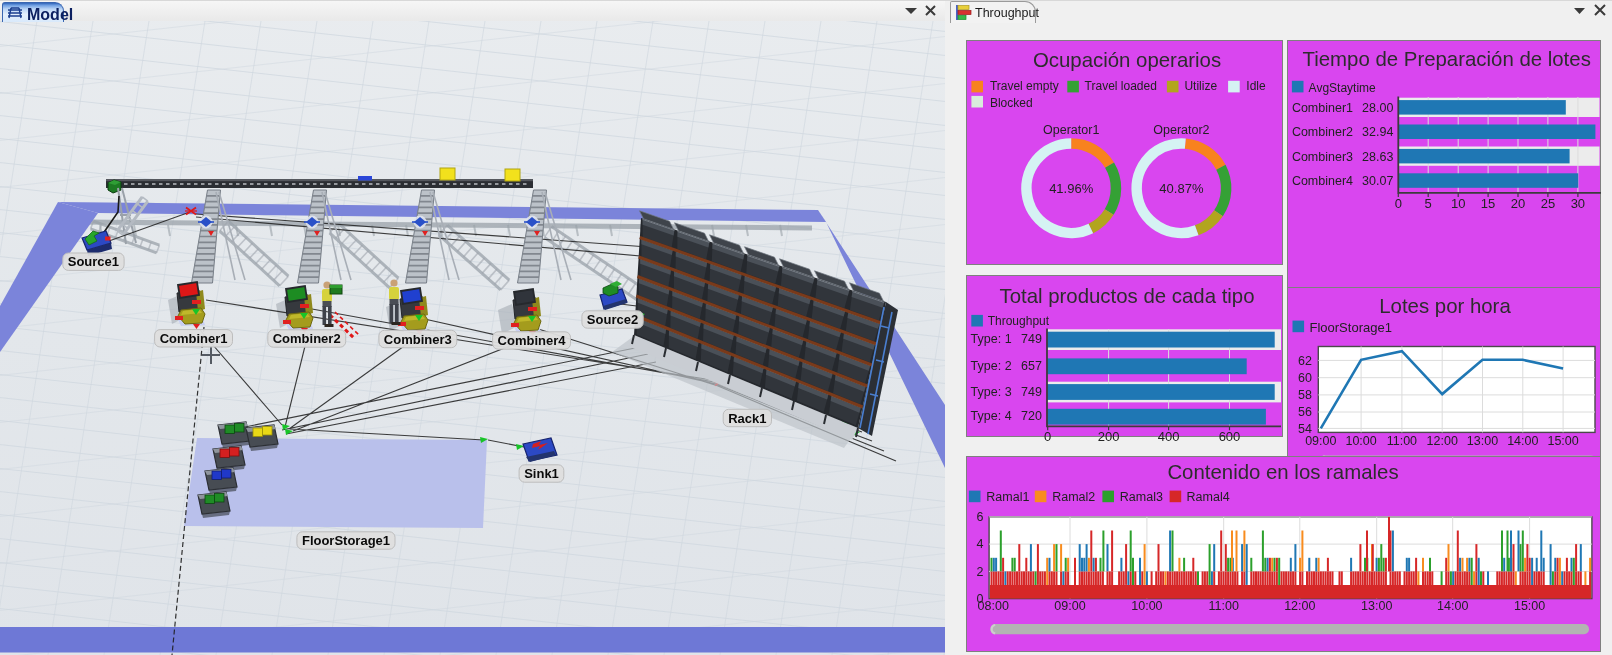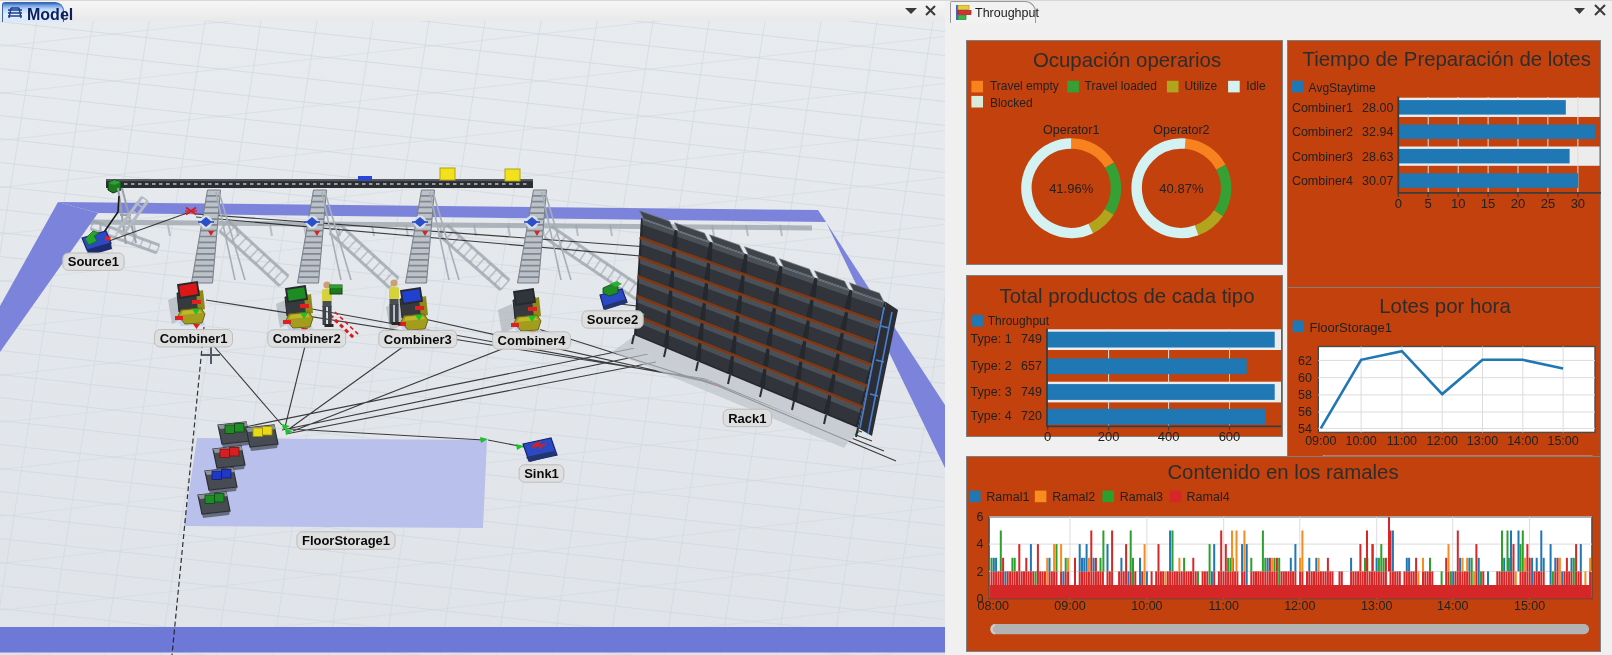--- a/index.html
+++ b/index.html
@@ -3,21 +3,21 @@
 * { margin:0; padding:0; box-sizing:border-box; }
 body { font-family:"Liberation Sans",sans-serif; }
 #page { position:relative; width:1612px; height:655px; background:#f0f0f0; overflow:hidden; }
 #left { position:absolute; left:0; top:0; width:945px; height:655px; }
 #ltabs { position:absolute; left:0; top:0; width:945px; height:21px; background:linear-gradient(#f6f6f6,#e9e9e9); border-top:1px solid #d8d8d8; }
 #mtab { position:absolute; left:2px; top:1px; width:62px; height:20px; background:linear-gradient(#2f63b8 0%,#6f9fe2 12%,#bcd6f6 32%,#e4effc 60%,#d8e9fb 100%); border:1px solid #3a66b0; border-bottom:none; border-radius:3px 9px 0 0; }
 #mtab span { position:absolute; left:24px; top:3px; font-size:16px; font-weight:bold; color:#0c2060; }
 #dtab { position:absolute; left:5px; top:0px; width:86px; height:22px; background:#f2f2f2; border:1px solid #9a9a9a; border-bottom:none; border-radius:2px 11px 0 0; }
 #dtab span { position:absolute; left:24px; top:4px; font-size:12.5px; color:#1a1a1a; }
 #right { position:absolute; left:945px; top:0; width:667px; height:655px; background:#f0f0f0; }
-.widget { position:absolute; background:#c2410c; border:1px solid #7f7f7f; }
+.widget { position:absolute; background:#d946ef; border:1px solid #7f7f7f; }
 </style></head><body>
 <div id="page">
   <div id="left">
     <svg width="945" height="655" style="position:absolute;left:0;top:0">
         <defs>
           <linearGradient id="bgg" x1="0" y1="0" x2="0" y2="1">
             <stop offset="0" stop-color="#e9ecef"></stop>
             <stop offset="0.5" stop-color="#e3e7eb"></stop>
             <stop offset="1" stop-color="#e0e4e9"></stop>
           </linearGradient>

